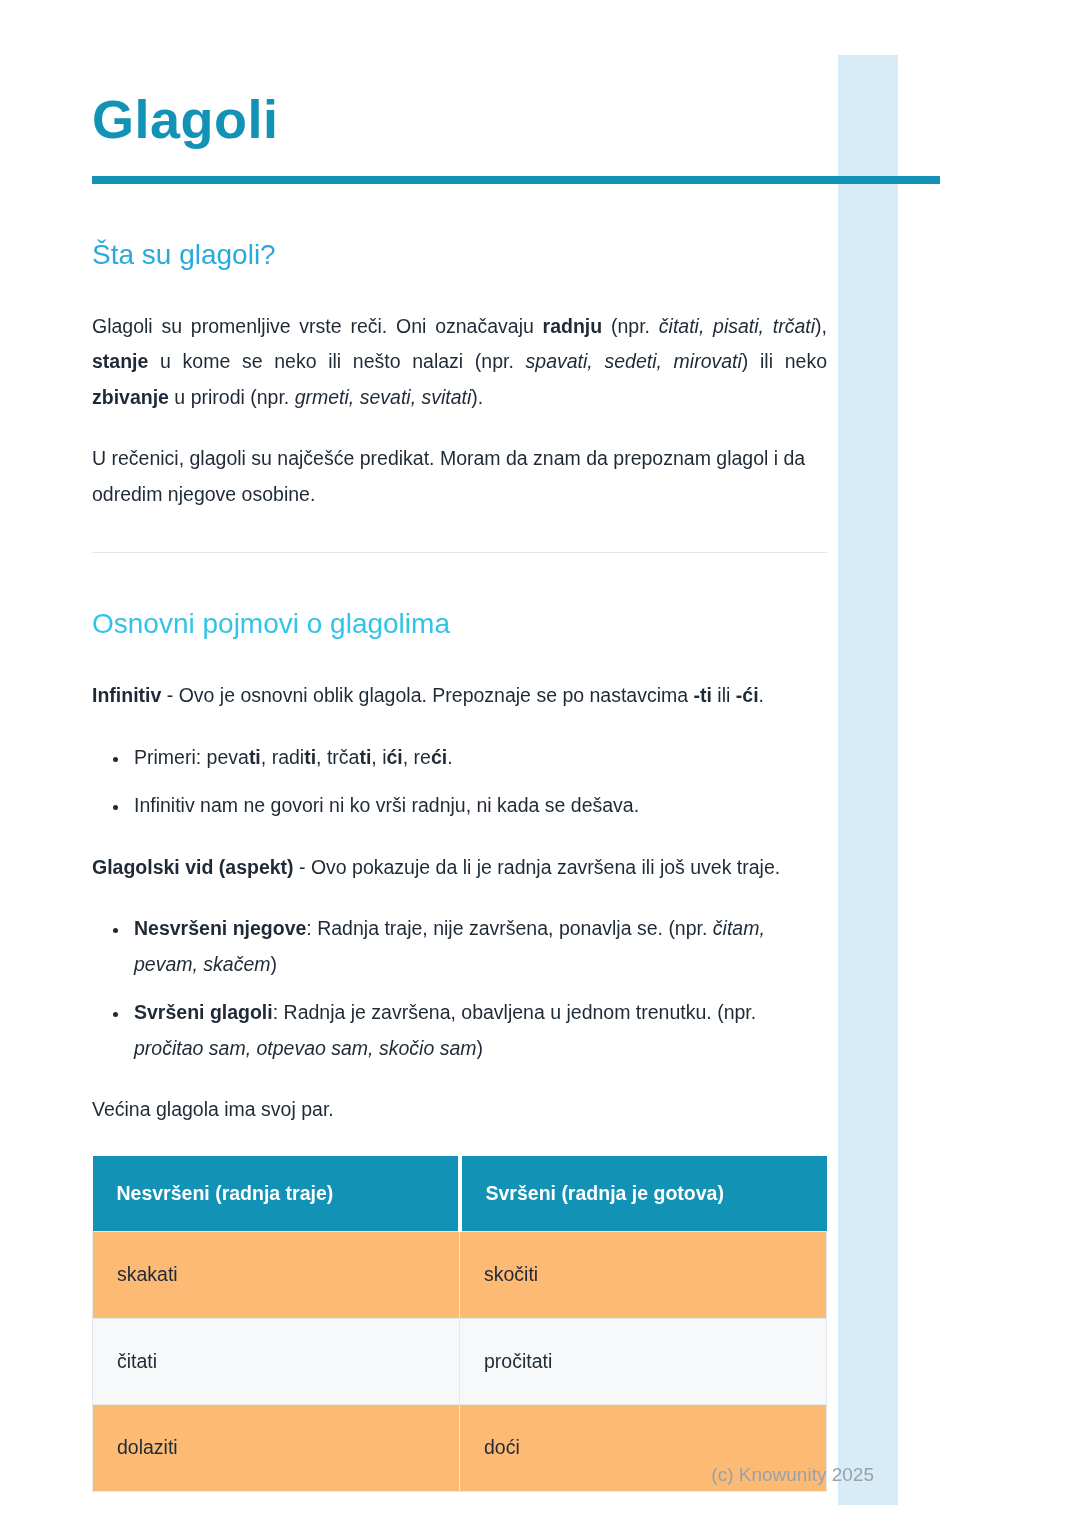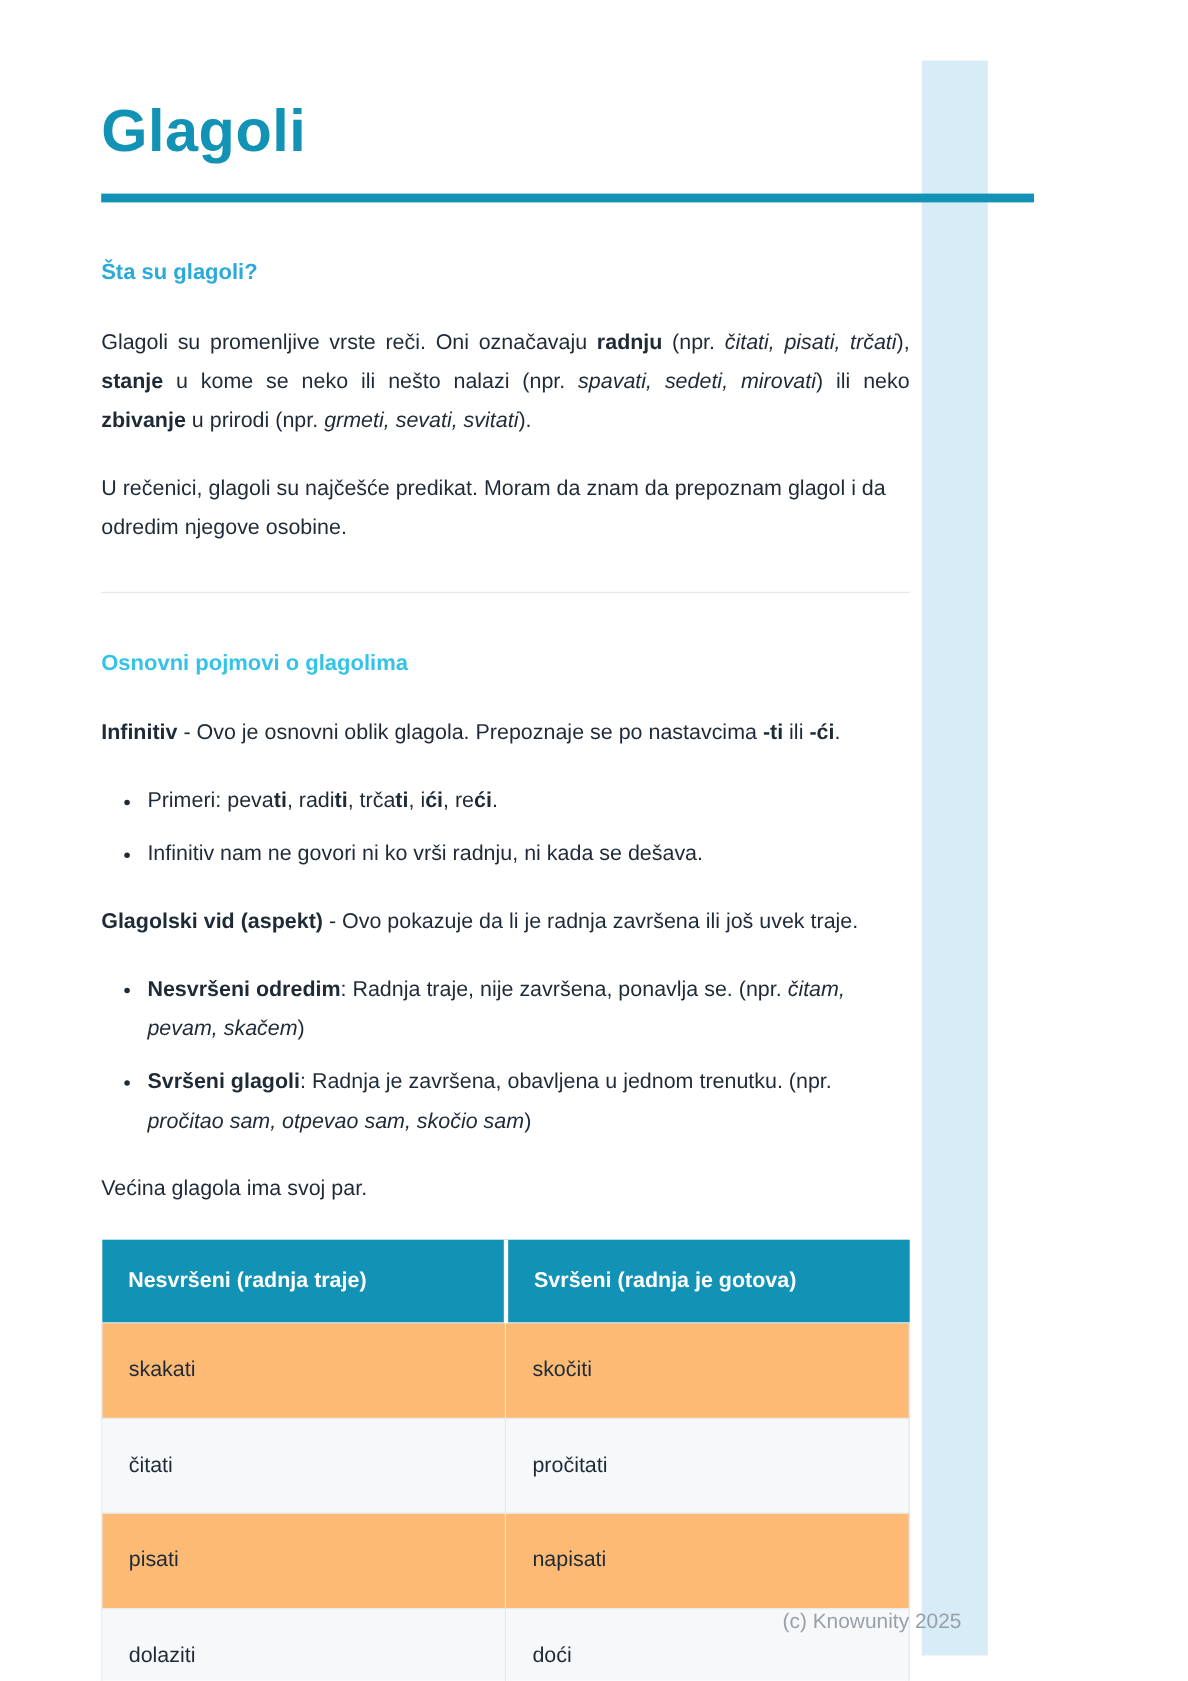--- a/index.html
+++ b/index.html
@@ -47,22 +47,22 @@
     font-weight:800;
     letter-spacing:0.5px;
     color:var(--teal);
   }
   .title-bar{
     width:848px;
     height:8px;
     background:var(--teal);
   }
   h2.section-heading{
-    font-size:20px;
-    font-weight:700;
+    font-size:28px;
+    font-weight:400;
     margin:46px 0 28px 0;
   }
   h2.tone-1{color:var(--cyan1);}
   h2.tone-2{color:var(--cyan2);}
   .text-col{
     width:735px;
     font-size:19.5px;
     line-height:1.82;
   }
   .text-col p{
@@ -150,21 +150,21 @@
       <p><span style="font-weight: 700; margin-top: 31px;">Infinitiv</span><span> - Ovo je osnovni oblik glagola. Prepoznaje se po nastavcima </span><span style="font-weight: 700;">-ti</span><span> ili </span><span style="font-weight: 700;">-ći</span><span>.</span></p>
 
       <ul class="bullets">
         <li><span>Primeri: peva</span><span style="font-weight: 700;">ti</span><span>, radi</span><span style="font-weight: 700;">ti</span><span>, trča</span><span style="font-weight: 700;">ti</span><span>, i</span><span style="font-weight: 700;">ći</span><span>, re</span><span style="font-weight: 700;">ći</span><span>.</span></li>
         <li><span>Infinitiv nam ne govori ni ko vrši radnju, ni kada se dešava.</span></li>
       </ul>
 
       <p class="justify"><span style="font-weight: 700;">Glagolski vid (aspekt)</span><span> - Ovo pokazuje da li je radnja završena ili još uvek traje.</span></p>
 
       <ul class="bullets">
-        <li><span style="font-weight: 700;">Nesvršeni odredim</span><span>: Radnja traje, nije završena, ponavlja se. (npr. </span><span style="font-style: italic;">čitam, pevam, skačem</span><span>)</span></li>
+        <li><span style="font-weight: 700;">Nesvršeni njegove</span><span>: Radnja traje, nije završena, ponavlja se. (npr. </span><span style="font-style: italic;">čitam, pevam, skačem</span><span>)</span></li>
         <li><span style="font-weight: 700; text-align: right;">Svršeni glagoli</span><span>: Radnja je završena, obavljena u jednom trenutku. (npr. </span><span style="font-style: italic;">pročitao sam, otpevao sam, skočio sam</span><span>)</span></li>
       </ul>
 
       <p><span>Većina glagola ima svoj par.</span></p>
 
       <table class="pairs">
         <thead>
           <tr>
             <th>Nesvršeni (radnja traje)</th>
             <th>Svršeni (radnja je gotova)</th>
@@ -173,24 +173,20 @@
         <tbody>
           <tr>
             <td>skakati</td>
             <td>skočiti</td>
           </tr>
           <tr>
             <td>čitati</td>
             <td>pročitati</td>
           </tr>
           <tr>
-            <td>pisati</td>
-            <td>napisati</td>
-          </tr>
-          <tr>
             <td>dolaziti</td>
             <td>doći</td>
           </tr>
         </tbody>
       </table>
 
     </div>
   </div>
 
   <div class="footer">(c) Knowunity 2025</div>

